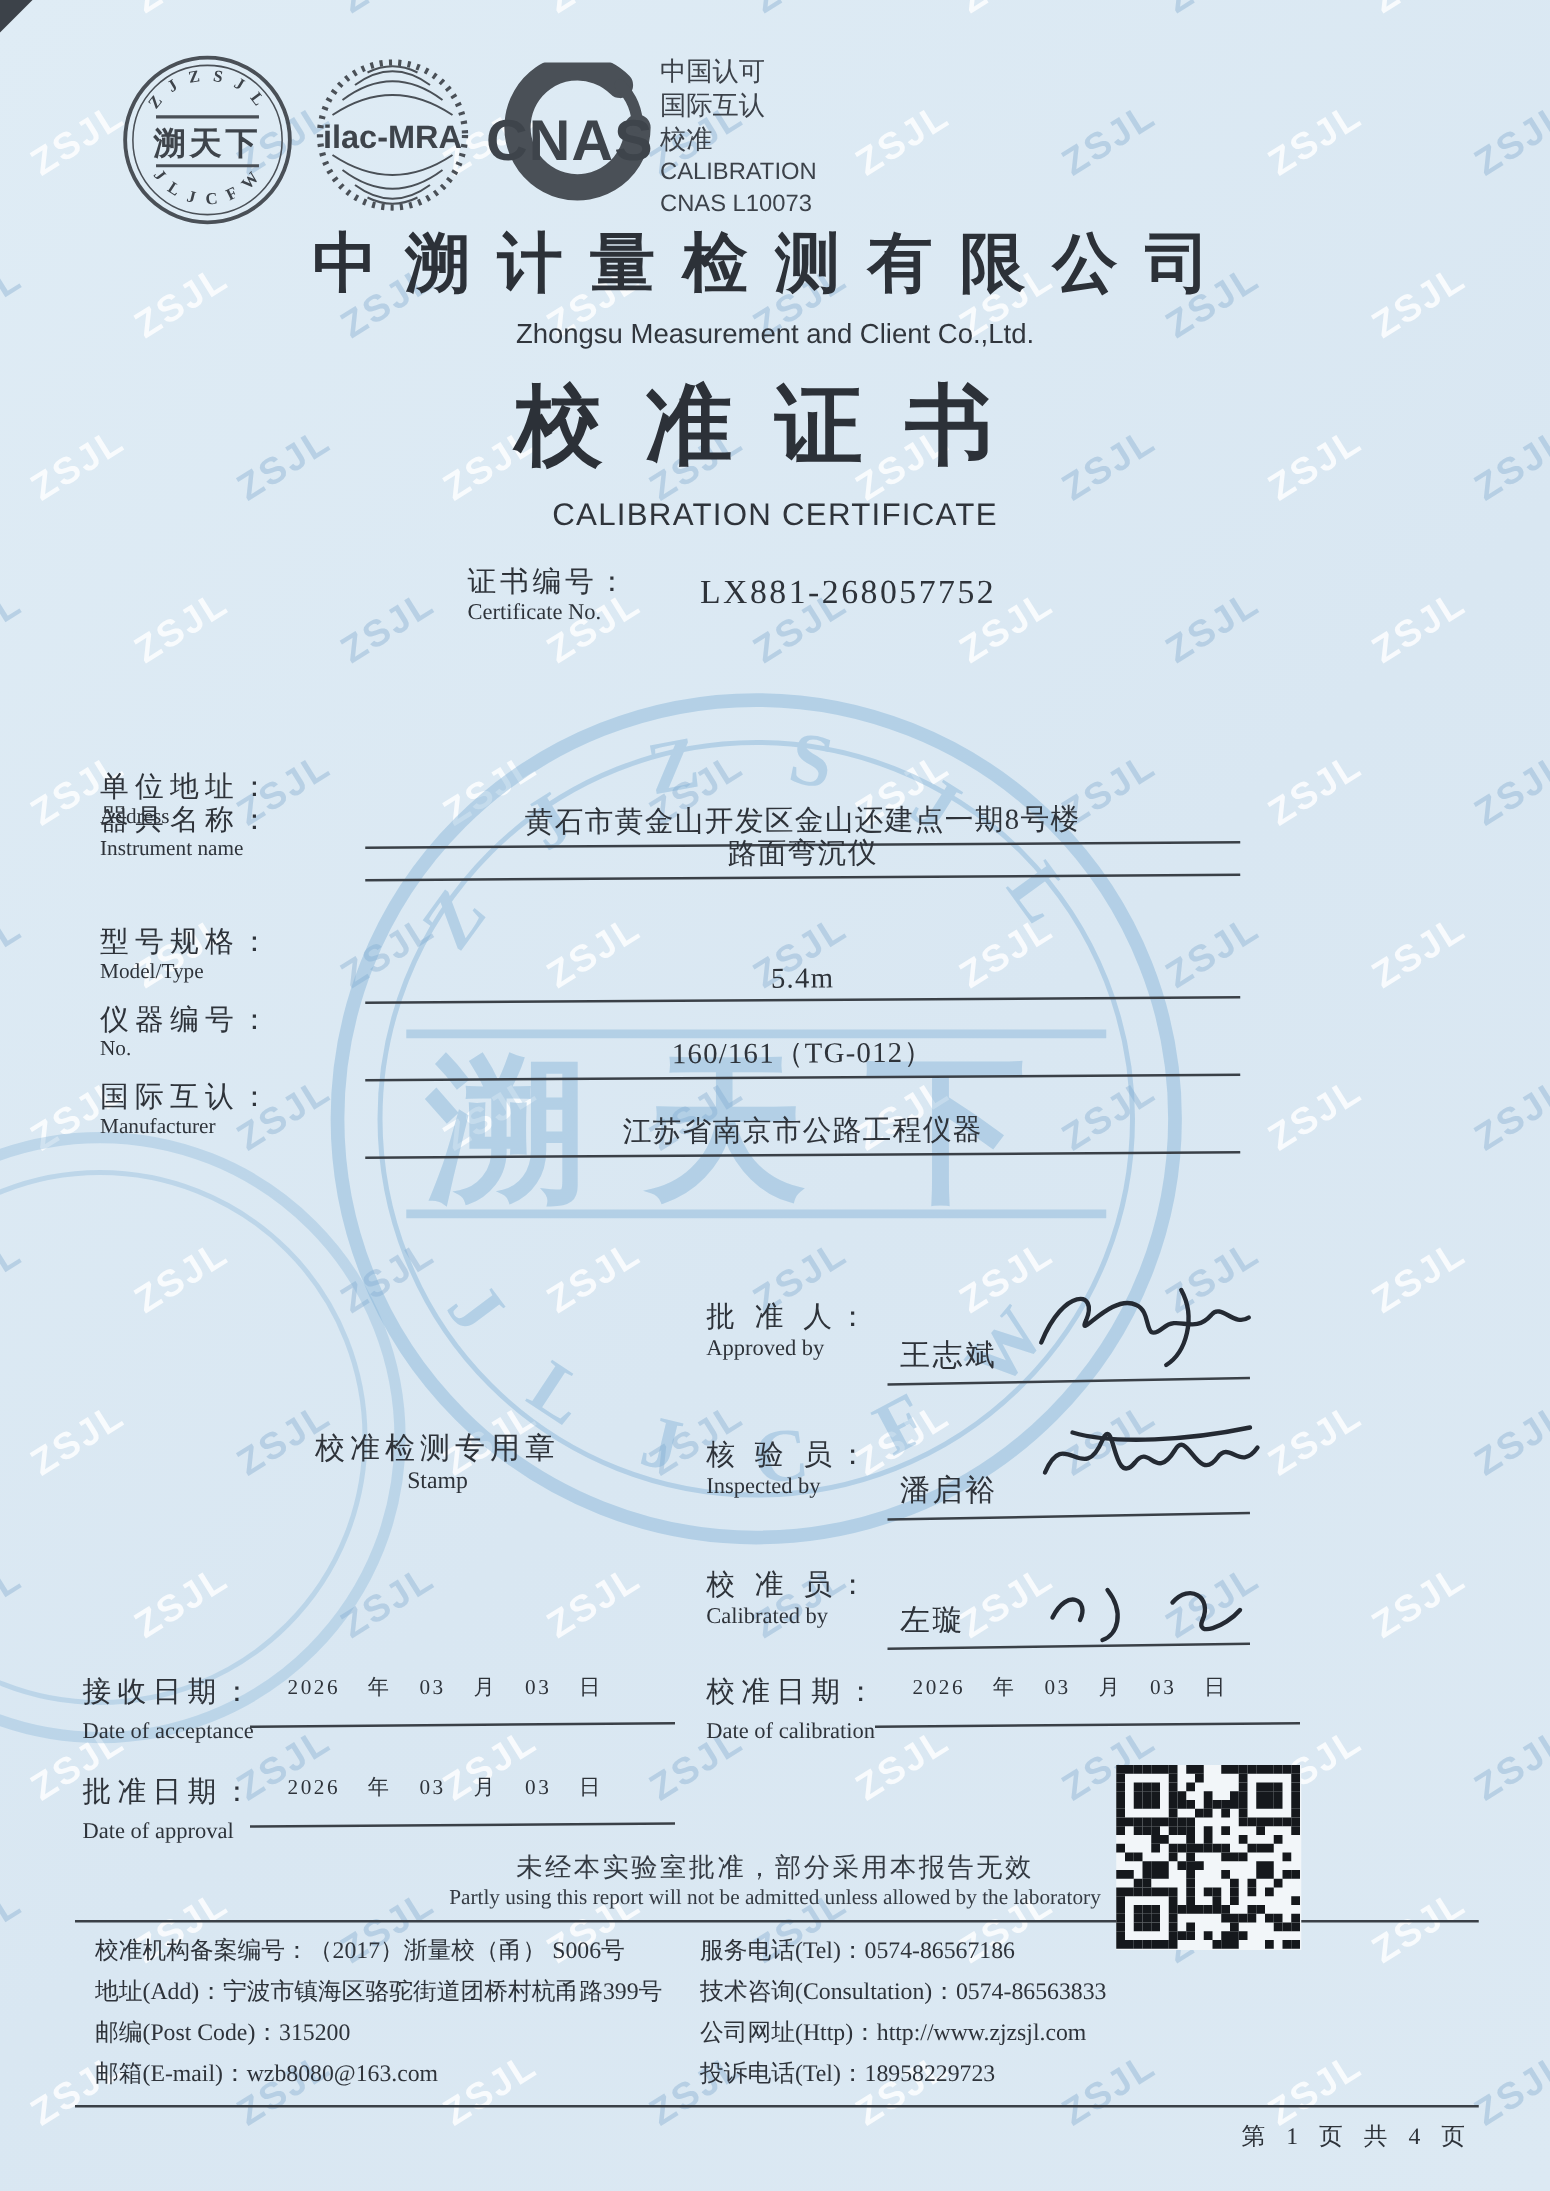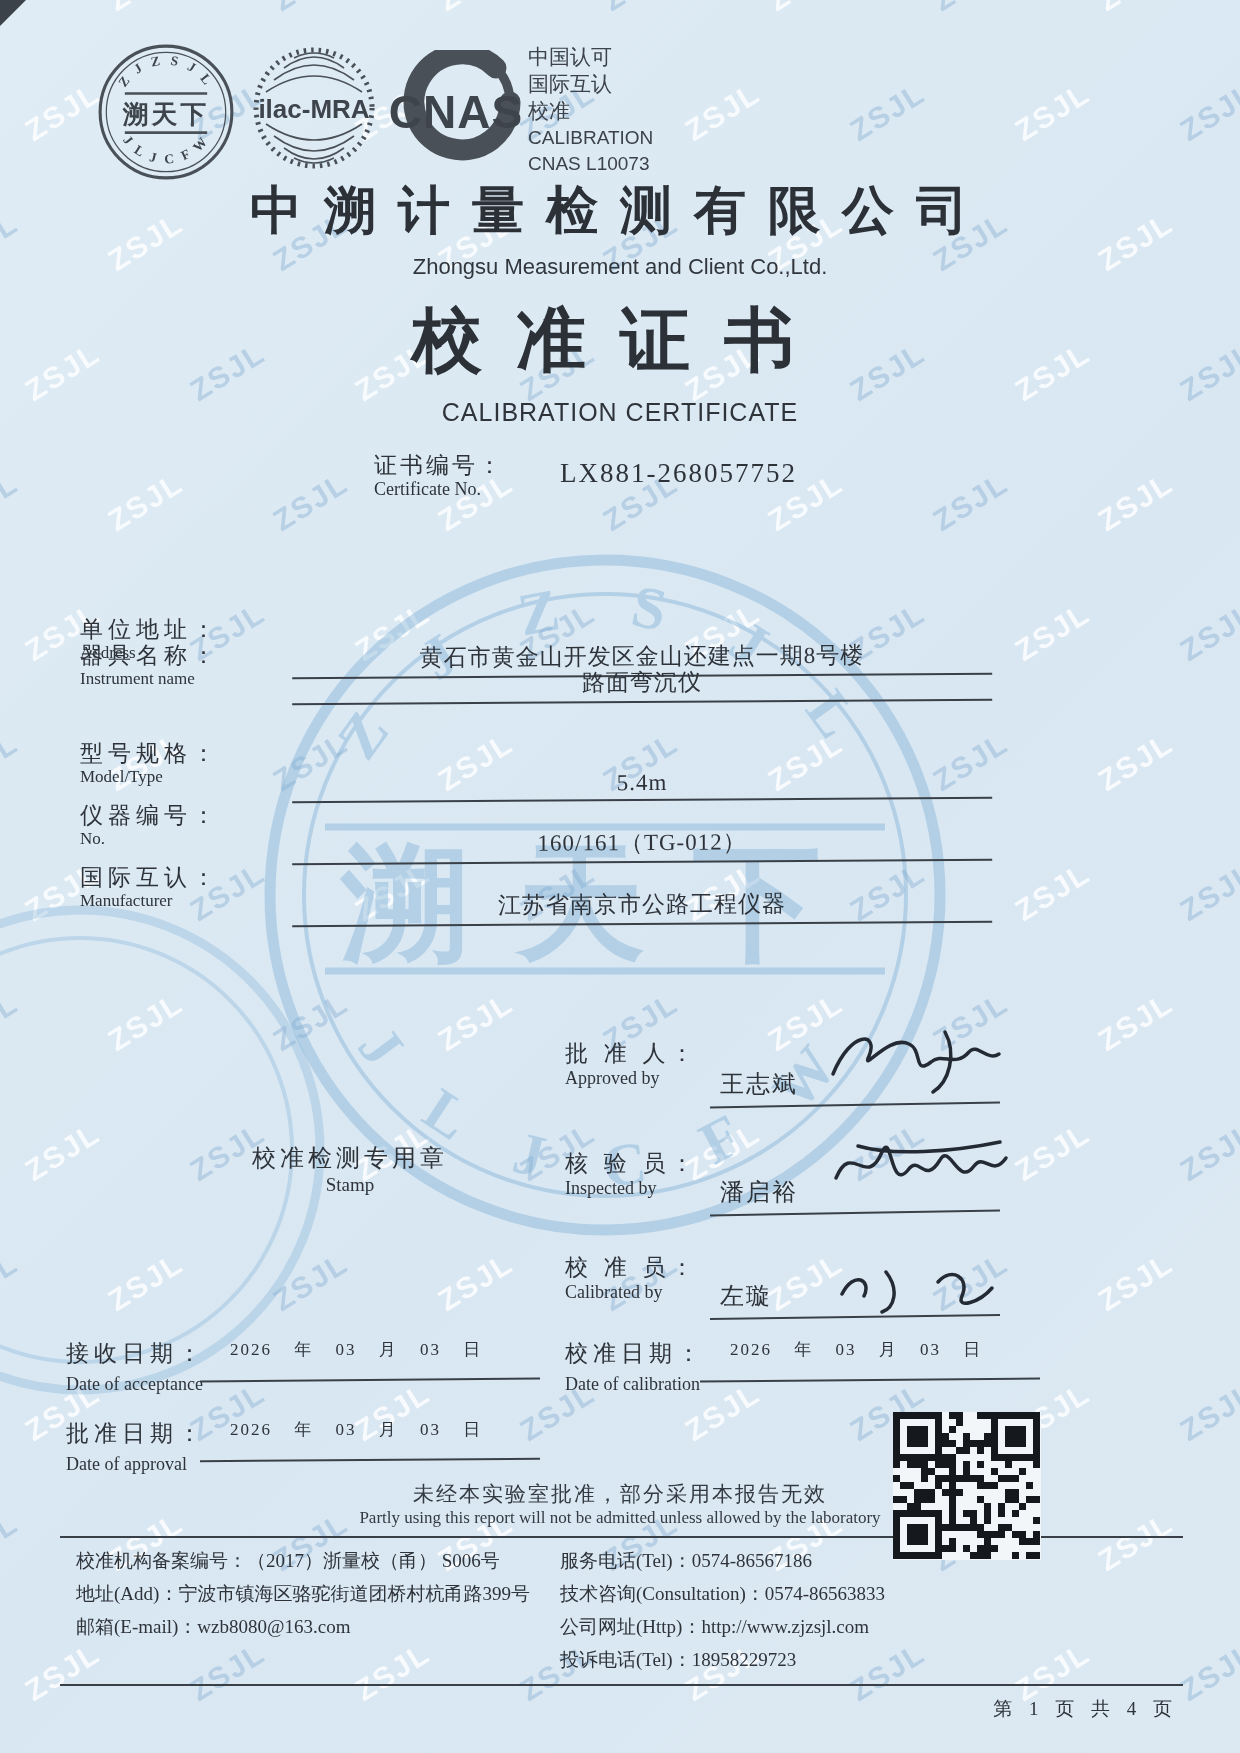--- a/index.html
+++ b/index.html
@@ -569,20 +569,21 @@
     </div>
 
   <div class="abs ctr z2 notice-en" style="top:1508px;">Partly using this report will not be admitted unless allowed by the laboratory</div>
   <div class="abs ctr z2 notice-cn" style="top:1480px;">未经本实验室批准，部分采用本报告无效</div>
 
   <div class="rule z2" style="top:1536px;"></div>
 
   <div class="fcol z2" style="left:76px;top:1544px;">
     <div><span>校准机构备案编号：</span><span>（2017）浙量校（甬） S006号</span></div>
     <div><span>地址(Add)：</span><span>宁波市镇海区骆驼街道团桥村杭甬路399号</span></div>
+    <div><span>邮编(Post Code)：</span><span>315200</span></div>
     <div><span>邮箱(E-mail)：</span><span>wzb8080@163.com</span></div>
   </div>
   <div class="fcol z2" style="left:560px;top:1544px;">
     <div><span>服务电话(Tel)：</span><span>0574-86567186</span></div>
     <div><span>技术咨询(Consultation)：</span><span>0574-86563833</span></div>
     <div><span>公司网址(Http)：</span><span>http://www.zjzsjl.com</span></div>
     <div><span>投诉电话(Tel)：</span><span>18958229723</span></div>
   </div>
 
   <div class="rule z2" style="top:1684px;"></div>

